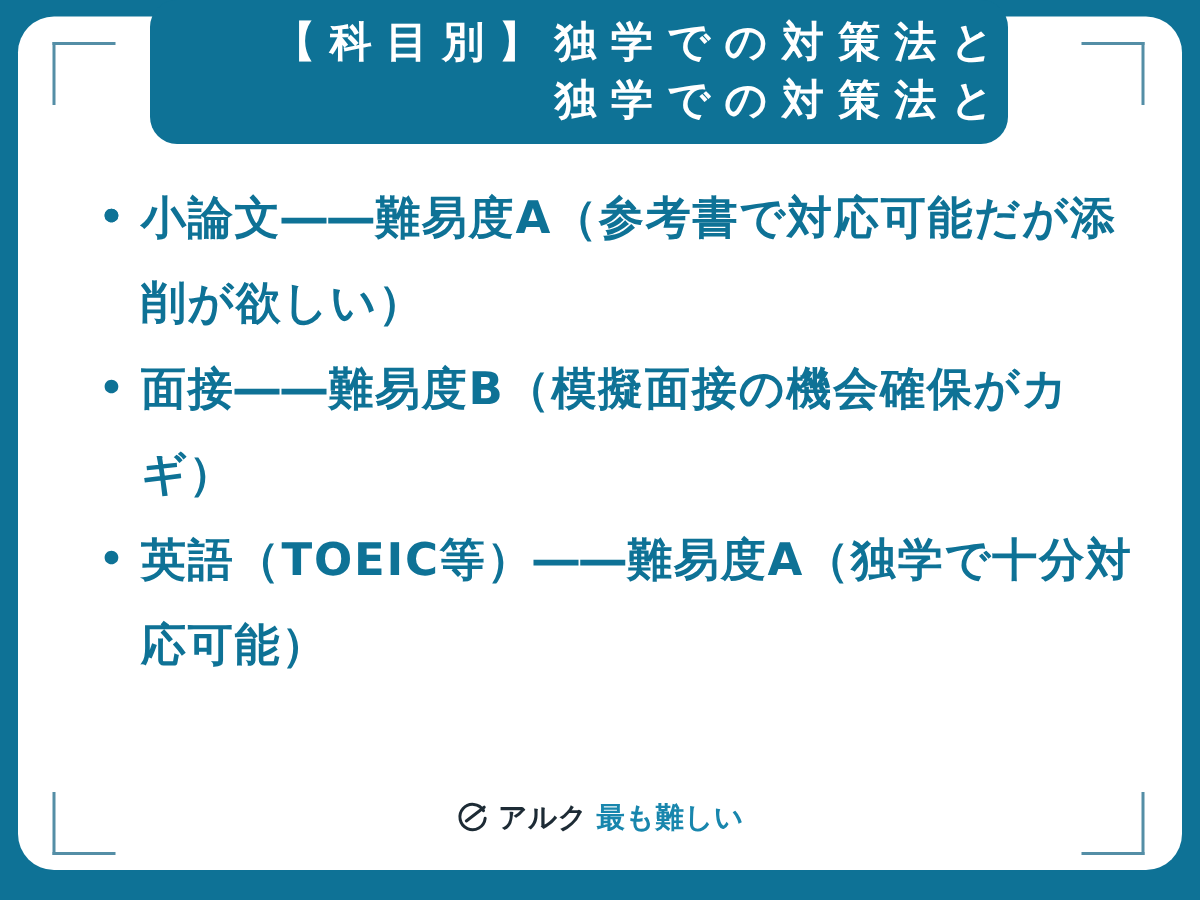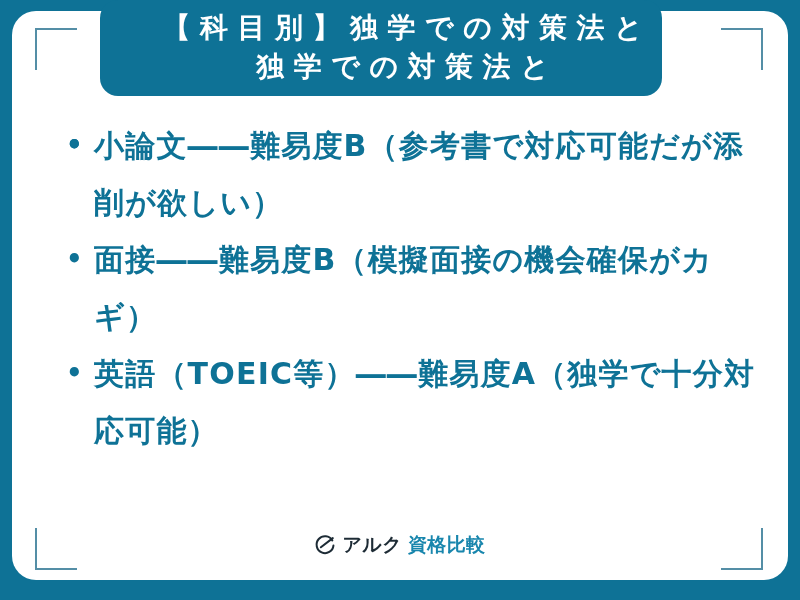--- a/index.html
+++ b/index.html
@@ -21,28 +21,27 @@
   }
   
   .bracket { position: absolute; width: 40px; height: 40px; }
   .bracket.tl { top: 17px;  left: 23px;  border-top: 2px solid #548ea6;    border-left: 2px solid #548ea6; }
   .bracket.tr { top: 17px;  right: 25px; border-top: 2px solid #548ea6;    border-right: 2px solid #548ea6; }
   .bracket.bl { bottom: 10px; left: 23px;  border-bottom: 2px solid #548ea6; border-left: 2px solid #548ea6; }
   .bracket.br { bottom: 10px; right: 25px; border-bottom: 2px solid #548ea6; border-right: 2px solid #548ea6; }
   
   .header-banner {
     position: absolute;
-    left: 100px; top: 0; width: 519px; height: 96px;
+    left: 100px; top: 0; width: 572px; height: 96px;
     background: #0e7296;
     border-radius: 18px;
     display: flex; flex-direction: column;
-    align-items: center; justify-content: center;
+    align-items: flex-end; justify-content: center;
     gap: 8px;
     z-index: 2;
-    padding-left: 43px;
   }
   .header-line {
     color: #ffffff;
     font-size: 28px;
     font-weight: bold;
     letter-spacing: 0.34em;
     text-indent: 0.34em; 
     line-height: 1.1;
     white-space: nowrap;
   }
@@ -86,41 +85,41 @@
     <div class="bracket tr"></div>
     <div class="bracket bl"></div>
     <div class="bracket br"></div>
 
     <ul class="bullet-list">
       <li>
         <span class="bullet-dot">•</span>
       </li>
       <li>
         <span class="bullet-dot">•</span>
-        <span>小論文――難易度B（参考書で対応可能だが添削が欲しい）</span>
+        <span>小論文――難易度A（参考書で対応可能だが添削が欲しい）</span>
       </li>
       <li>
         <span class="bullet-dot">•</span>
         <span>面接――難易度B（模擬面接の機会確保がカギ）</span>
       </li>
       <li>
         <span class="bullet-dot">•</span>
         <span>英語（TOEIC等）――難易度A（独学で十分対応可能）</span>
       </li>
     </ul>
 
     <div class="footer-logo">
       <span class="logo-icon">
         <svg width="22" height="22" viewBox="0 0 24 24" aria-hidden="true">
           <path d="M 20 7 A 9.2 9.2 0 1 0 21.2 12.6" fill="none" stroke="#1d2b35" stroke-width="2.2" stroke-linecap="round"></path>
           <line x1="7.5" y1="14.5" x2="20.5" y2="4.5" stroke="#1d2b35" stroke-width="2.2" stroke-linecap="round"></line>
         </svg>
       </span>
       <span class="logo-brand">アルク</span>
-      <span class="logo-service">資格比較</span>
+      <span class="logo-service">最も難しい</span>
     </div>
   </div>
 
   <div class="header-banner">
     <div class="header-line">【科目別】独学での対策法と</div>
     <div class="header-line">独学での対策法と</div>
   </div>
 
 </div>
 

